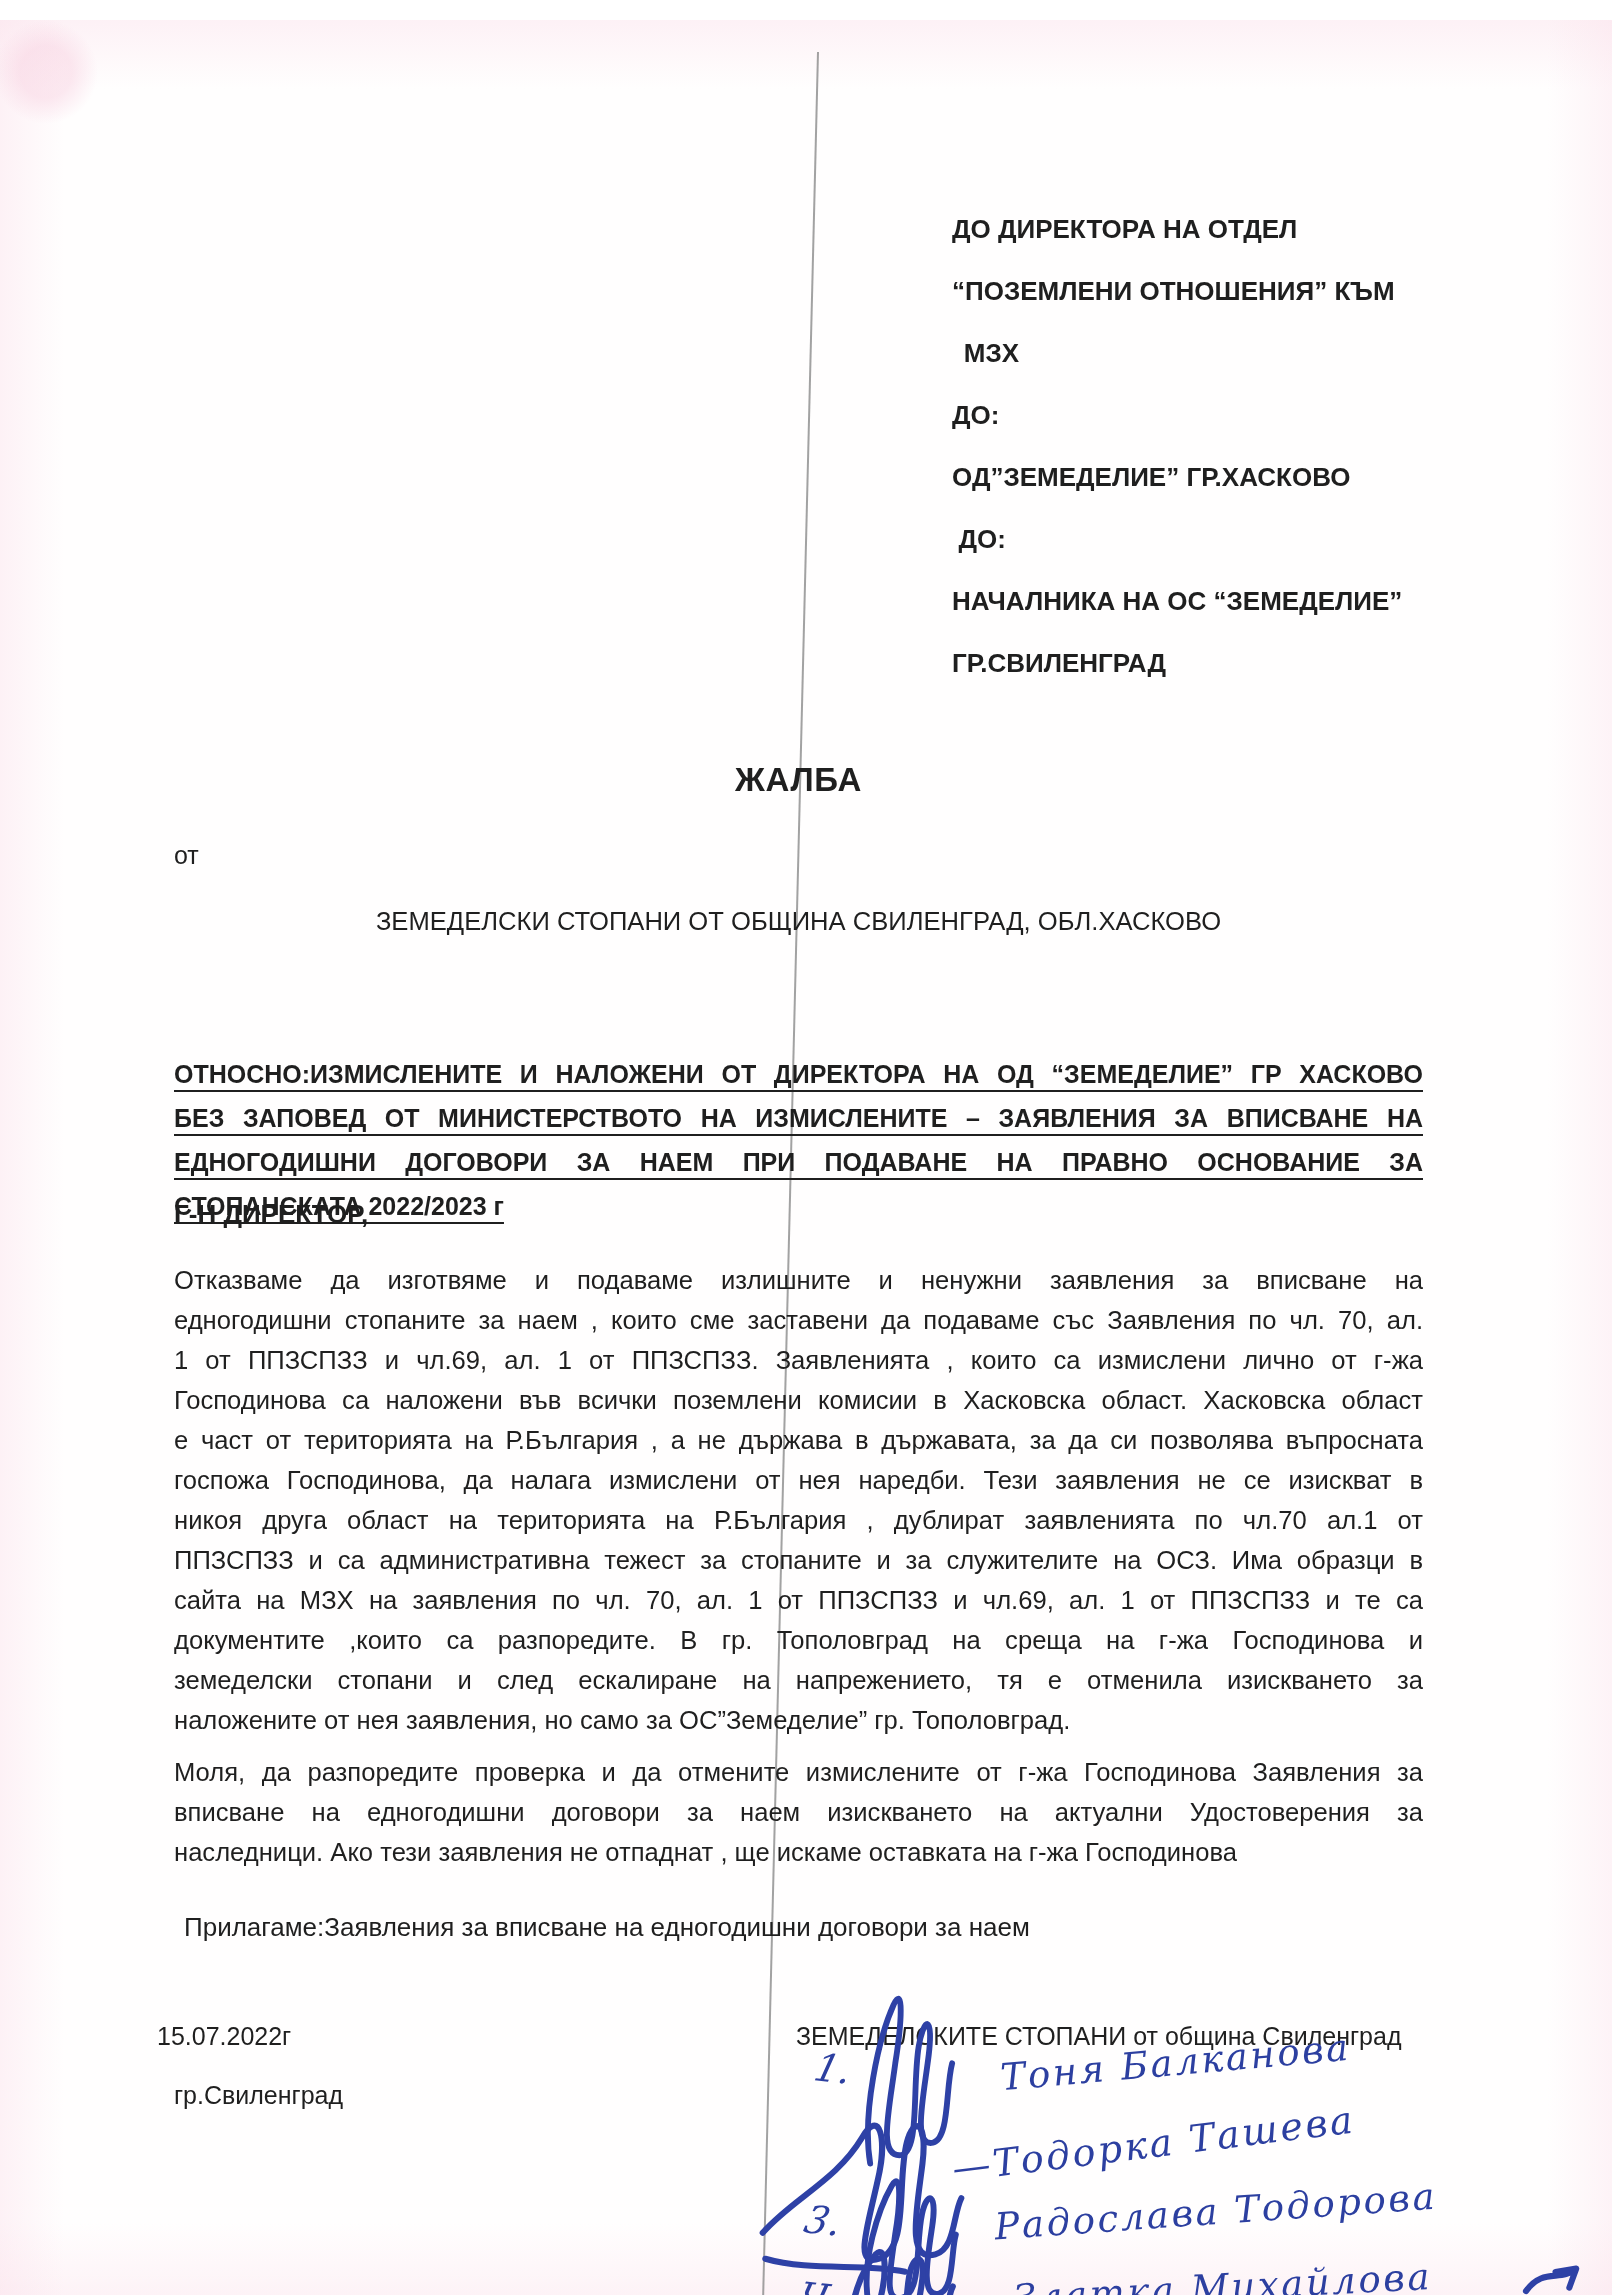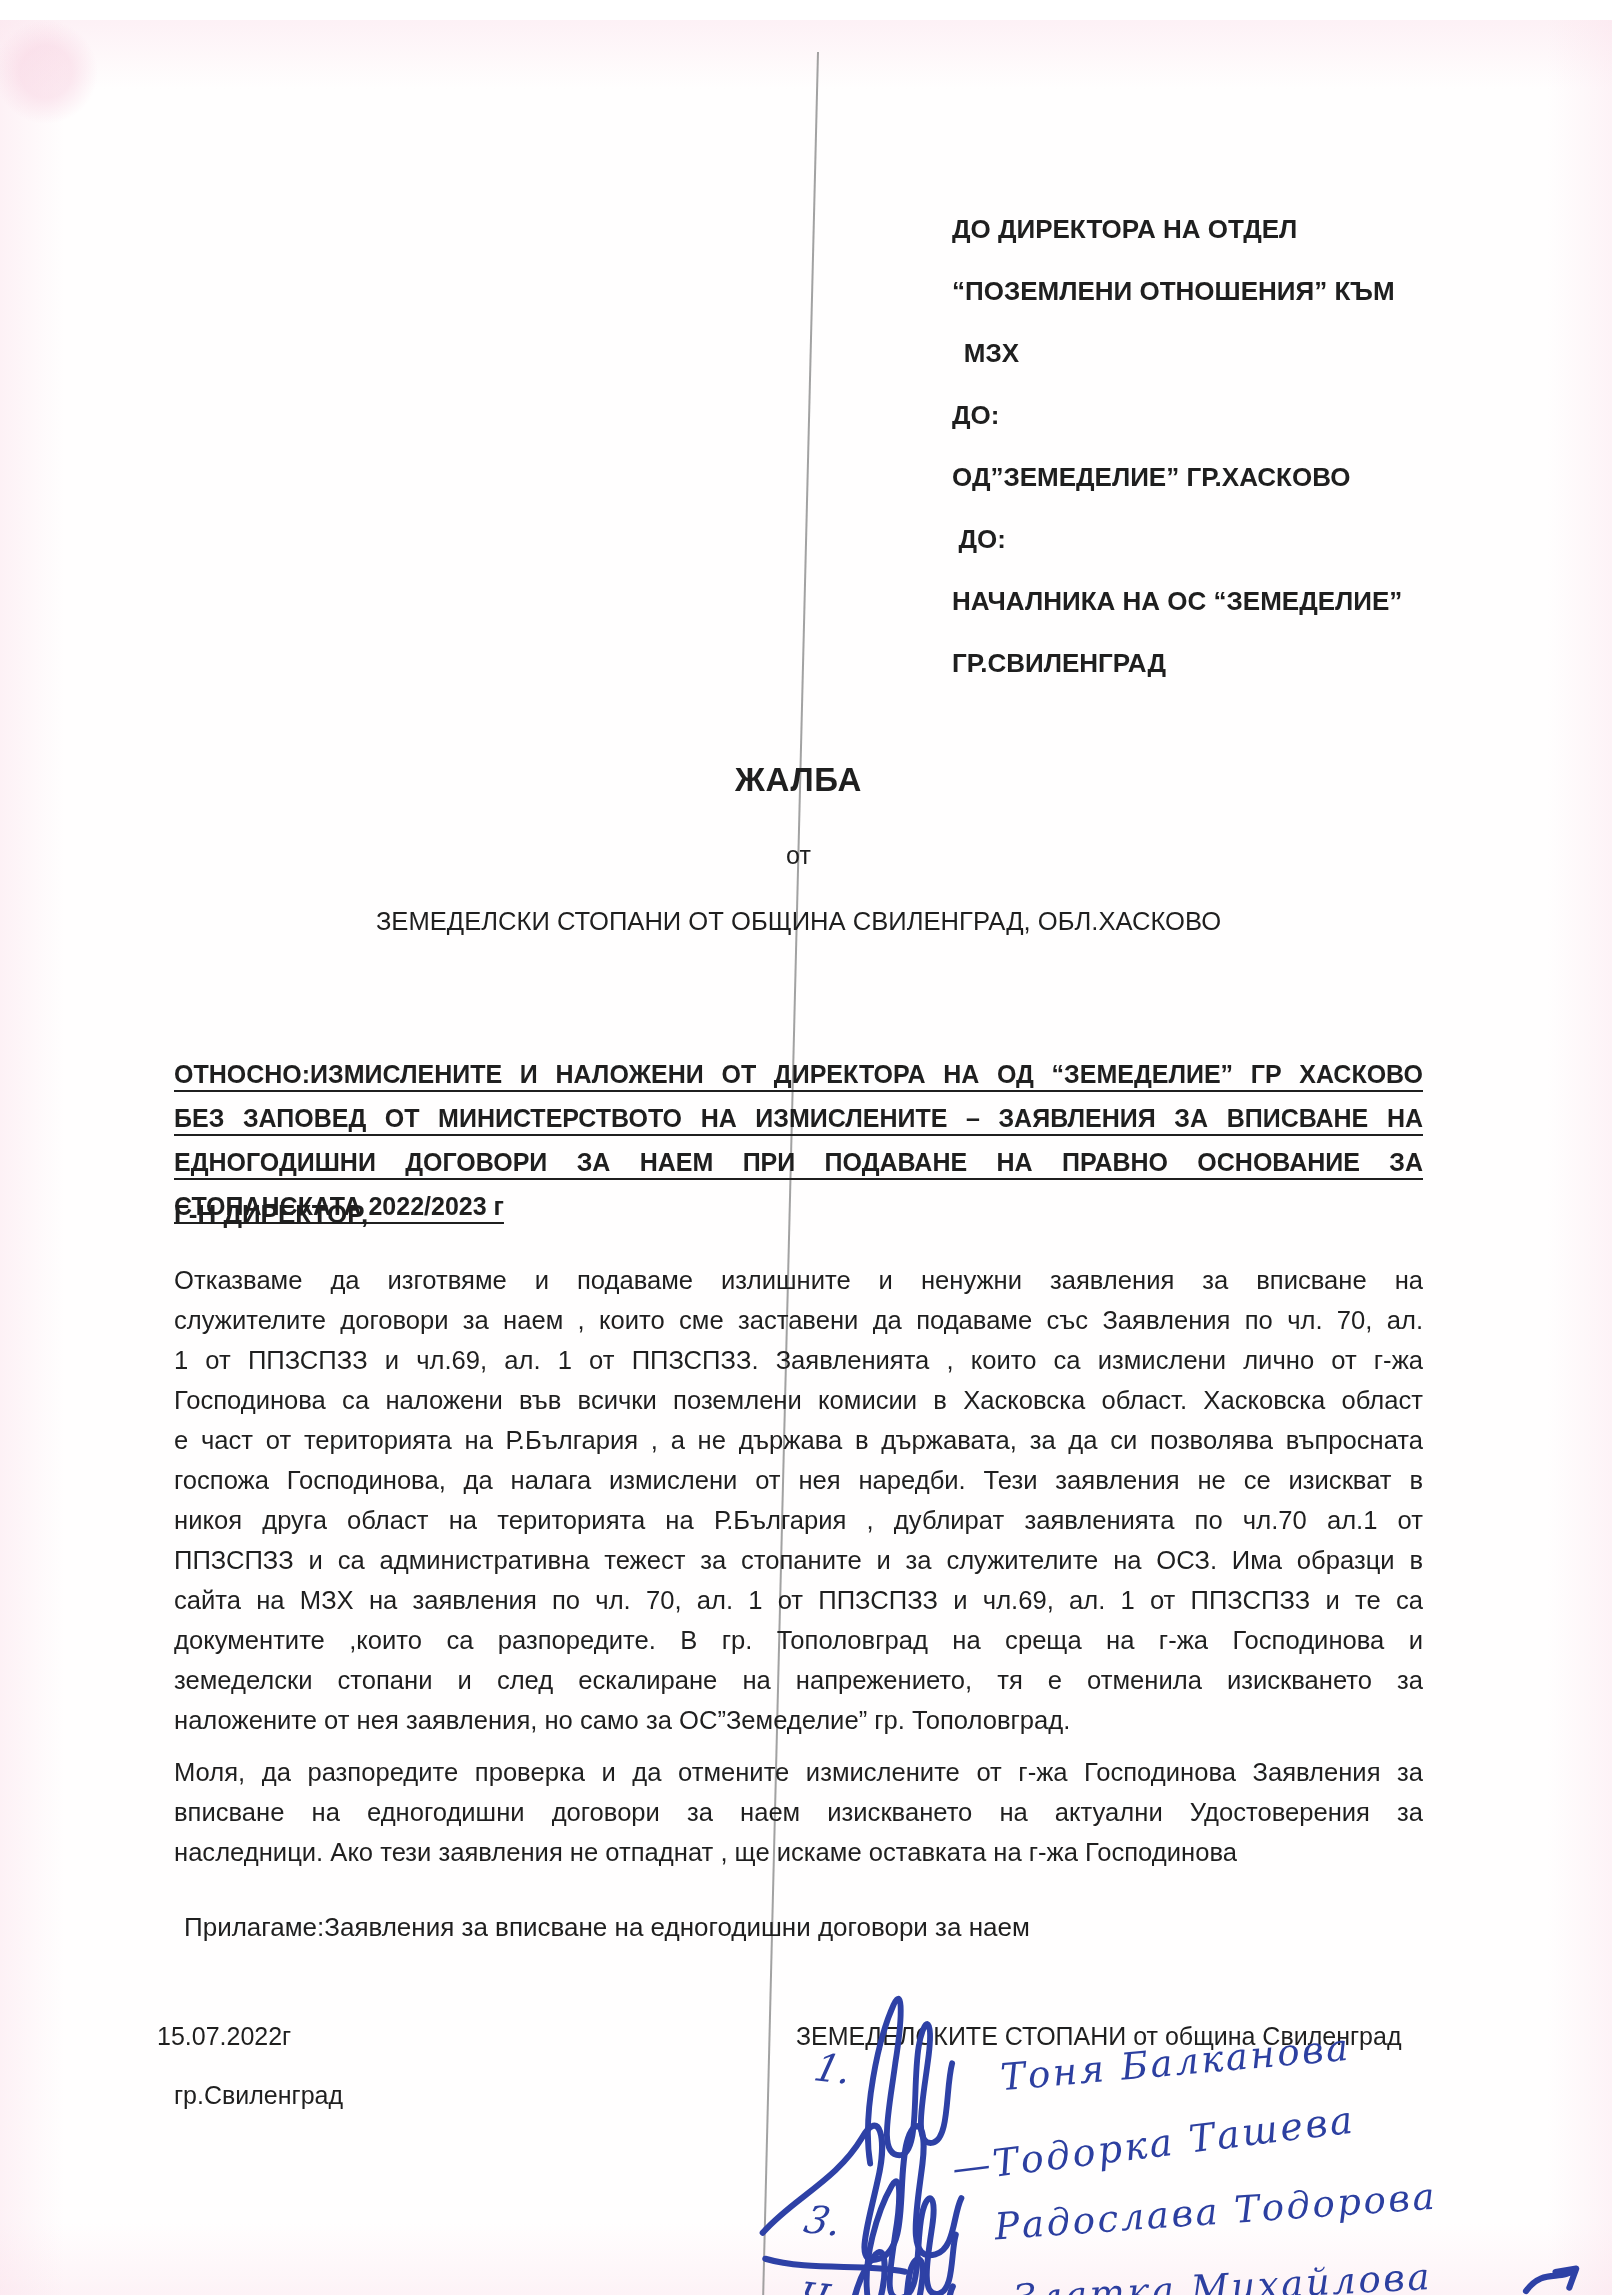--- a/index.html
+++ b/index.html
@@ -24,21 +24,21 @@
     transform:rotate(1.4deg);transform-origin:top center;
   }
   
   .recipients{position:absolute;left:952px;top:178px;font-size:26px;font-weight:600;}
   .recipients .line{line-height:62px;white-space:nowrap;}
   .recipients .line:nth-child(3){padding-left:11.8px;}
   .recipients .line:nth-child(6){padding-left:6.6px;}
   
   .title-wrap{position:absolute;left:174px;top:741px;width:1249px;text-align:center;}
   .doc-title{font-size:33px;font-weight:700;letter-spacing:0.7px;}
-  .from-word{position:absolute;left:174px;top:821px;width:1249px;text-align:center;font-size:25px;}
+  .from-word{position:absolute;left:174px;top:821px;width:1249px;font-size:25px;}
   .sender-line{position:absolute;left:174px;top:887px;width:1249px;text-align:center;font-size:25.6px;}
   
   .subject{position:absolute;left:174px;top:1032px;width:1249px;
     font-size:25px;font-weight:700;}
   .subject .line{line-height:44px;text-decoration:underline;text-underline-offset:6.6px;text-decoration-thickness:2px;}
   .salutation{position:absolute;left:174px;top:1179px;font-size:26px;font-weight:700;}
   
   .para{position:absolute;left:174px;width:1249px;font-size:25.6px;}
   .para .line{line-height:40px;}
   .justify-lines .line:not(:last-child){text-align:justify;text-align-last:justify;}
@@ -97,21 +97,21 @@
       <div class="line">ОТНОСНО:ИЗМИСЛЕНИТЕ И НАЛОЖЕНИ ОТ ДИРЕКТОРА НА ОД “ЗЕМЕДЕЛИЕ” ГР ХАСКОВО</div>
       <div class="line">БЕЗ ЗАПОВЕД ОТ МИНИСТЕРСТВОТО НА ИЗМИСЛЕНИТЕ – ЗАЯВЛЕНИЯ ЗА ВПИСВАНЕ НА</div>
       <div class="line">ЕДНОГОДИШНИ ДОГОВОРИ ЗА НАЕМ ПРИ ПОДАВАНЕ НА ПРАВНО ОСНОВАНИЕ ЗА</div>
       <div class="line">СТОПАНСКАТА 2022/2023 г</div>
     </div>
 
   <div class="salutation">Г-Н ДИРЕКТОР,</div>
 
   <div class="para para1 justify-lines">
       <div class="line">Отказваме да изготвяме и подаваме излишните и ненужни заявления за вписване на</div>
-      <div class="line">служителите договори за наем , които сме заставени да подаваме със Заявления по чл. 70, ал.</div>
+      <div class="line">едногодишни стопаните за наем , които сме заставени да подаваме със Заявления по чл. 70, ал.</div>
       <div class="line">1 от ППЗСПЗЗ и чл.69, ал. 1 от ППЗСПЗЗ. Заявленията , които са измислени лично от г-жа</div>
       <div class="line">Господинова са наложени във всички поземлени комисии в Хасковска област. Хасковска област</div>
       <div class="line">е част от територията на Р.България , а не държава в държавата, за да си позволява въпросната</div>
       <div class="line">госпожа Господинова, да налага измислени от нея наредби. Тези заявления не се изискват в</div>
       <div class="line">никоя друга област на територията на Р.България , дублират заявленията по чл.70 ал.1 от</div>
       <div class="line">ППЗСПЗЗ и са административна тежест за стопаните и за служителите на ОСЗ. Има образци в</div>
       <div class="line">сайта на МЗХ на заявления по чл. 70, ал. 1 от ППЗСПЗЗ и чл.69, ал. 1 от ППЗСПЗЗ и те са</div>
       <div class="line">документите ,които са разпоредите. В гр. Тополовград на среща на г-жа Господинова и</div>
       <div class="line">земеделски стопани и след ескалиране на напрежението, тя е отменила изискването за</div>
       <div class="line">наложените от нея заявления, но само за ОС”Земеделие” гр. Тополовград.</div>

